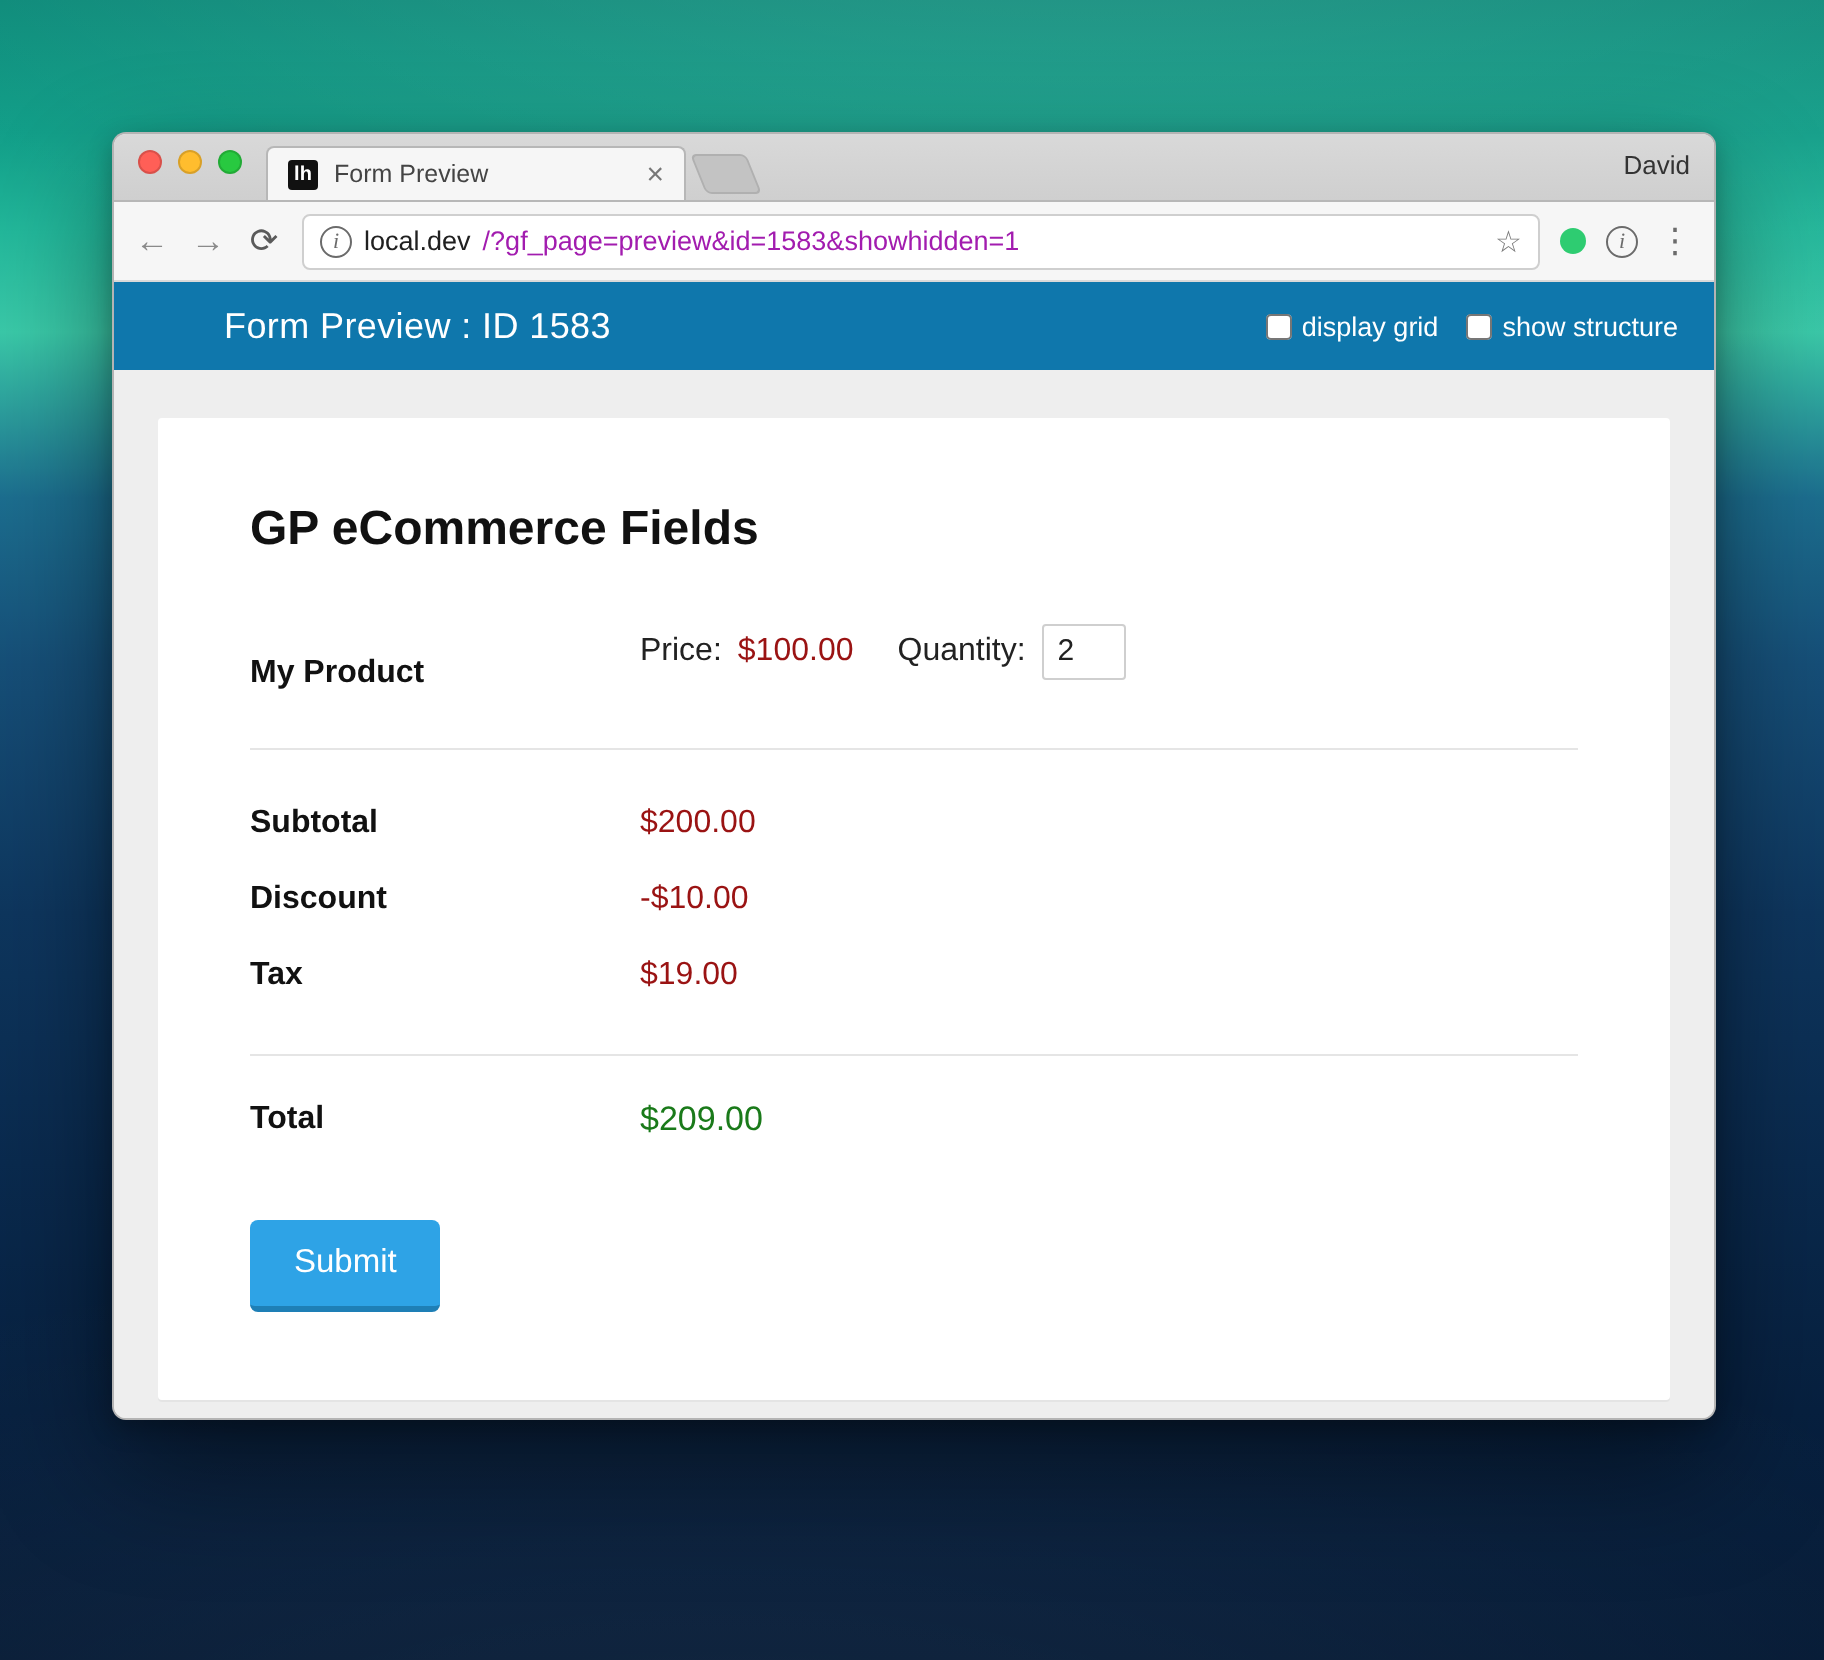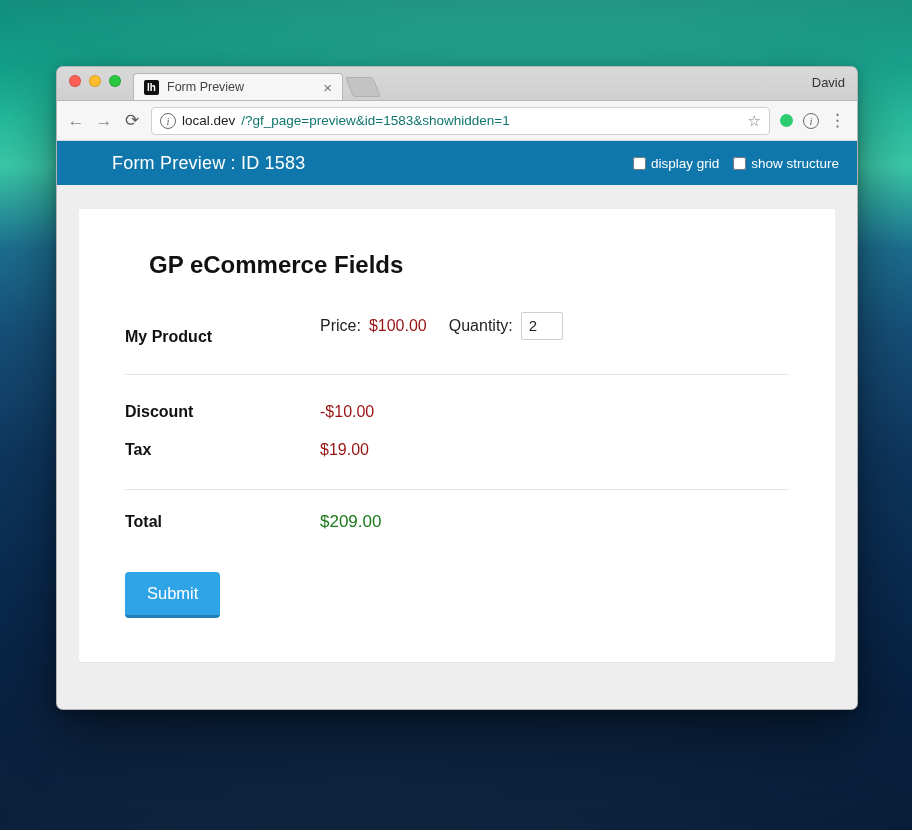--- a/index.html
+++ b/index.html
@@ -74,21 +74,21 @@
   .omnibox{
     flex:1; height:28px; background:#fff; border:1px solid #cfcfcf; border-radius:4px;
     display:flex; align-items:center; padding:0 8px; font-size:13.5px; color:#555; gap:6px;
     overflow:hidden;
   }
   .omni-info{
     width:16px;height:16px;border:1.4px solid #6b6b6b;border-radius:50%;
     display:flex;align-items:center;justify-content:center;font-size:11px;color:#6b6b6b;font-family:Georgia,serif;font-style:italic;
   }
   .omni-host{color:#202020;}
-  .omni-path{color:#0f766e; white-space:nowrap;}
+  .omni-path{color:#a21caf; white-space:nowrap;}
   .omni-right{margin-left:auto;display:flex;align-items:center;gap:10px;}
   .star{color:#7a7a7a;font-size:15px;}
   .ext-dot{width:13px;height:13px;border-radius:50%;background:#2ecc71;}
   .menu-dots{color:#6b6b6b;font-size:17px;letter-spacing:1px;}
 
   
   .viewport{flex:1; background:#eeeeee; overflow:auto;}
   .wp-header{
     background:#0f77ac; color:#fff; height:44px;
     display:flex; align-items:center; padding:0 18px; font-size:18px;
@@ -98,21 +98,21 @@
   .wp-header .ttl{letter-spacing:.2px;margin-left:37px;}
   .wp-header .opts{display:flex;gap:14px;font-size:13.5px;}
   .wp-header label{display:flex;align-items:center;gap:5px;}
   .wp-header input[type=checkbox]{width:13px;height:13px;accent-color:#fff;background:#fff;}
 
   .card{
     margin:24px 22px 22px; background:#fff; border-radius:2px;
     box-shadow:0 1px 0 rgba(0,0,0,.04);
     padding:42px 46px 44px;
   }
-  .h1{font-size:24px;font-weight:700;color:#111;margin-bottom:26px;margin-left:24px;}
+  .h1{font-size:24px;font-weight:700;color:#111;margin-bottom:26px;}
 
   .row{display:flex;align-items:center;}
   .product-row{padding-bottom:28px;border-bottom:1px solid #e5e5e5;}
   .lbl{font-weight:700;color:#111;font-size:16px;width:195px;margin-top:23px;}
   .price-lbl,.qty-lbl{font-size:16px;color:#222;margin-right:8px;}
   .price-val{color:#9a1313;font-size:16px;font-weight:500;margin-right:22px;}
   .qty-input{
     width:42px;height:28px;border:1px solid #cfcfcf;border-radius:2px;
     text-align:left;padding:0 7px;font-size:15px;color:#222;
   }
@@ -189,20 +189,24 @@
       <div class="row product-row">
         <div class="lbl">My Product</div>
         <span class="price-lbl">Price:</span>
         <span class="price-val">$100.00</span>
         <span class="qty-lbl">Quantity:</span>
         <input class="qty-input" value="2" style="">
       </div>
 
       <div class="calc">
         <div class="line">
+          <div class="k">Subtotal</div>
+          <div class="v">$200.00</div>
+        </div>
+        <div class="line">
           <div class="k">Discount</div>
           <div class="v">-$10.00</div>
         </div>
         <div class="line">
           <div class="k">Tax</div>
           <div class="v">$19.00</div>
         </div>
       </div>
 
       <div class="total-row">

